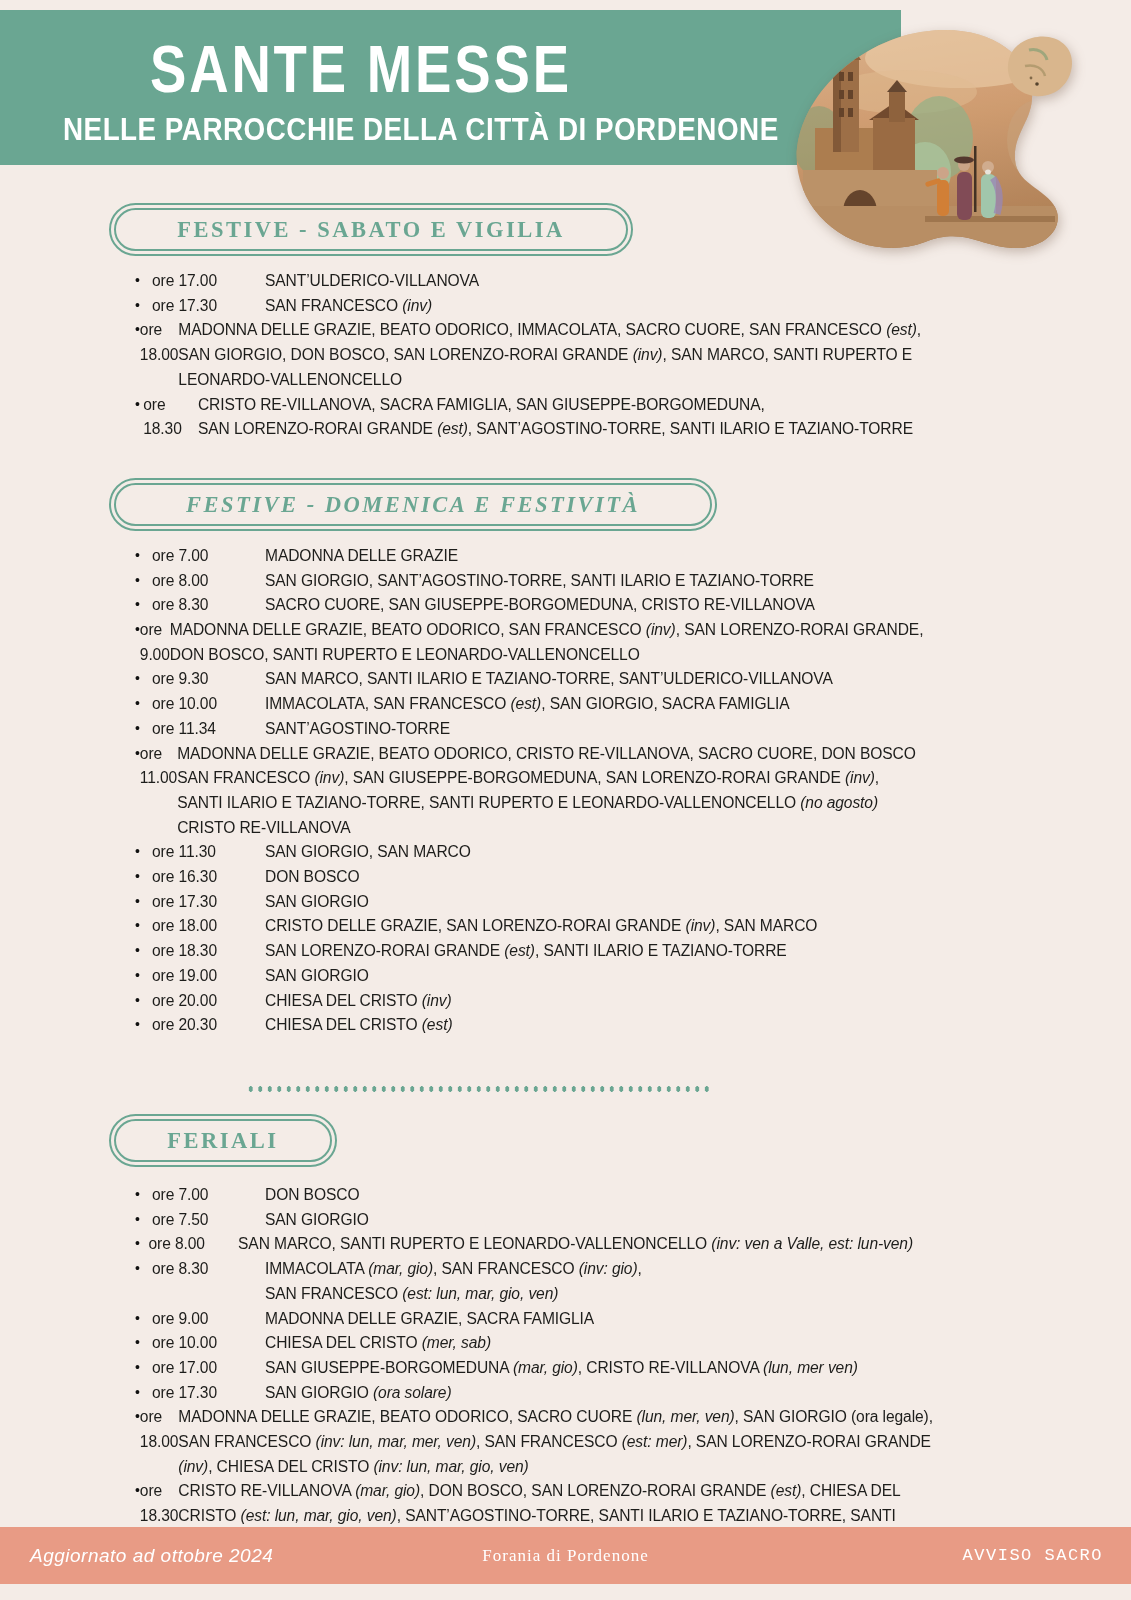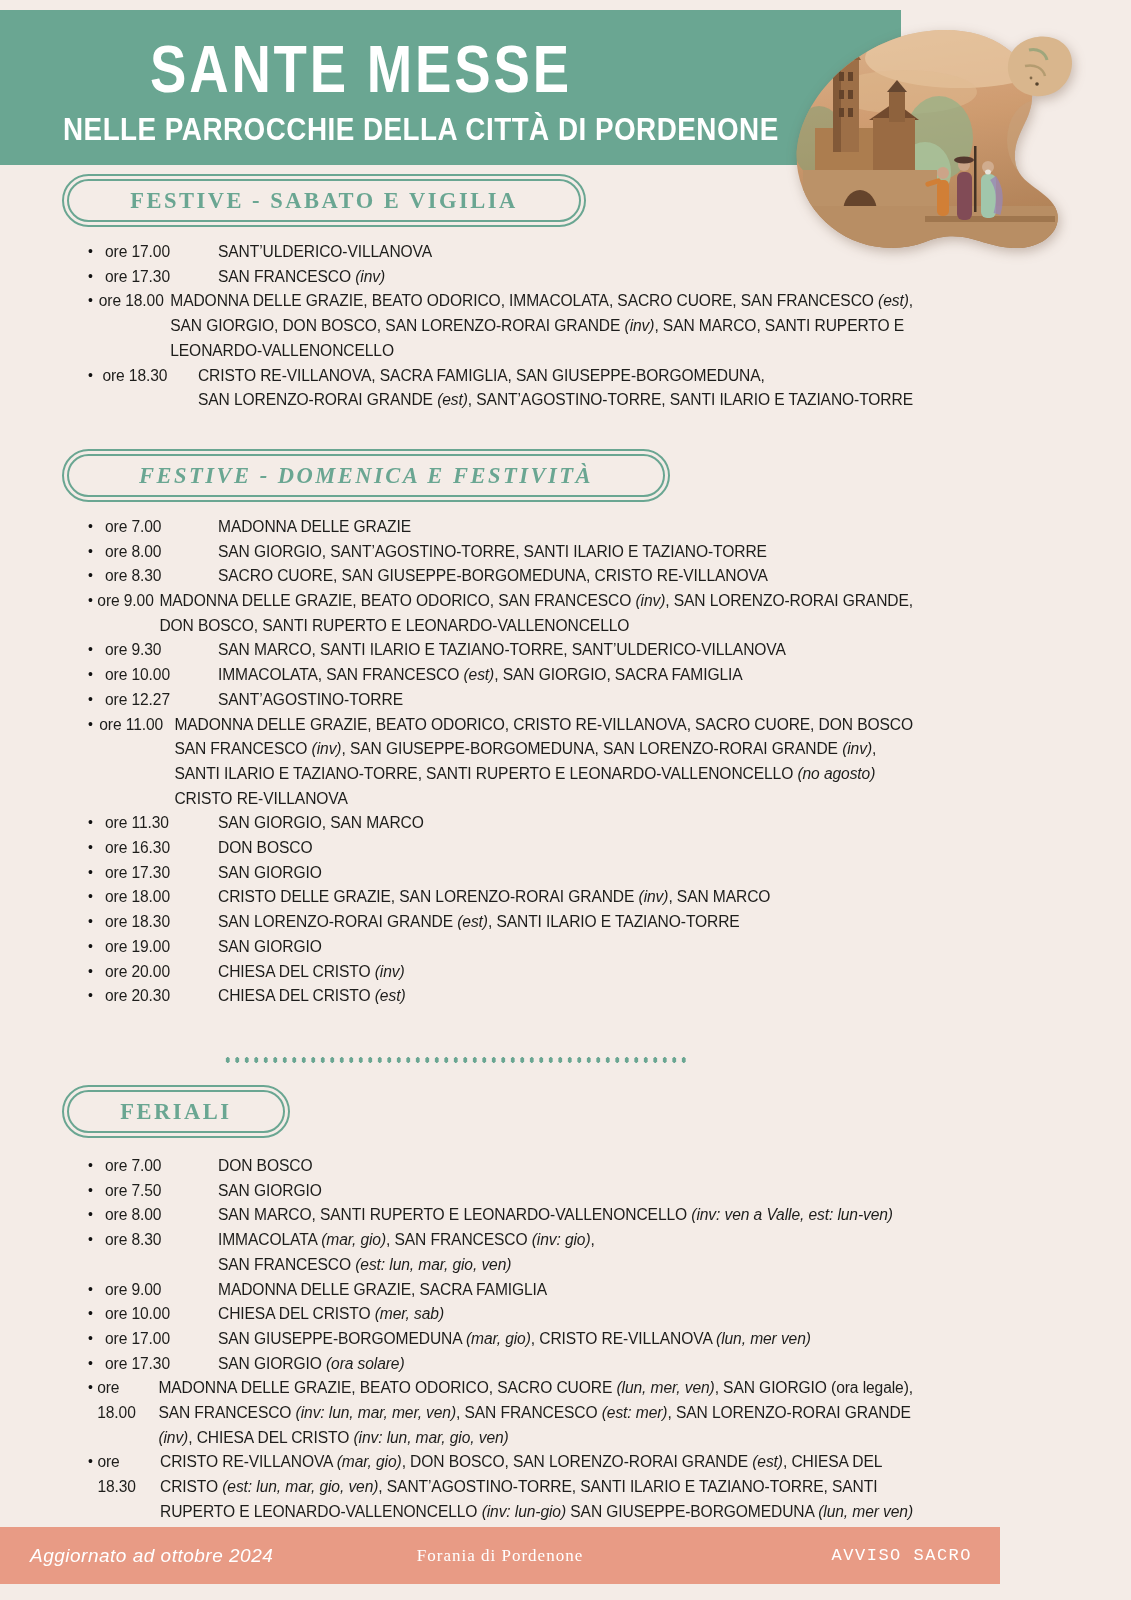--- a/index.html
+++ b/index.html
@@ -24,21 +24,21 @@
   }
   .band-sub{
     position:absolute;left:63px;top:104px;margin:0;
     font-size:29px;font-weight:700;color:#fff;letter-spacing:.5px;line-height:1;
     transform:scale(.96,1.08);transform-origin:left top;white-space:nowrap;
   }
   
   .hero{position:absolute;top:20px;right:46px;width:300px;height:240px;z-index:3;
         filter:drop-shadow(2px 4px 6px rgba(90,60,40,.30));}
   
-  #main{position:absolute;top:153px;left:0;width:913px;}
+  #main{position:absolute;top:182px;left:0;width:913px;padding-left:47px;}
   .pill{border:2px solid var(--green);border-radius:28px;padding:3px;margin-left:62px;background:transparent;}
   .pill-inner{border:2px solid var(--green);border-radius:23px;text-align:center;padding:7px 0 6px;}
   .pill-label{
     font-family:"Liberation Serif", serif;font-weight:700;font-size:22.5px;
     letter-spacing:2.5px;color:var(--green);
   }
   section.s1 .pill{width:524px;margin-top:21px;}
   section.s2 .pill{width:608px;margin-top:36px;font-style:italic;}
   section.s3 .pill{width:228px;margin-top:22px;}
   .rows{margin:13px 0 0 88px;}
@@ -49,21 +49,21 @@
   .lines{flex:1;}
   .line{white-space:nowrap;}
   .line em{}
   .dots{
     width:468px;height:6px;margin:48px auto 0;
     background-image:radial-gradient(ellipse 2px 2.8px at center,var(--green) 96%,transparent 100%);
     background-size:9.5px 6px;background-repeat:repeat-x;
   }
   
   .footer{
-    position:absolute;left:0;top:1527px;width:1000px;height:57px;background:var(--salmon);
+    position:absolute;left:0;top:1527px;width:1131px;height:57px;background:var(--salmon);
     display:flex;align-items:center;color:#fff;z-index:4;
   }
   .footer-left{margin-left:30px;font-size:19px;font-style:italic;letter-spacing:.5px;}
   .footer-center{position:absolute;left:0;right:0;text-align:center;font-size:17px;letter-spacing:1px;
                  font-family:"Liberation Serif", serif;}
   .footer-right{margin-left:auto;margin-right:28px;font-size:17px;letter-spacing:1.5px;font-family:Liberation Mono, monospace;}
 </style>
 </head>
 <body>
 
@@ -215,21 +215,21 @@
         </div>
         <div class="row">
           <span class="bullet">•</span>
           <span class="time">ore 10.00</span>
           <div class="lines">
             <div class="line"><span>IMMACOLATA, SAN FRANCESCO </span><em>(est)</em><span>, SAN GIORGIO, SACRA FAMIGLIA</span></div>
           </div>
         </div>
         <div class="row">
           <span class="bullet">•</span>
-          <span class="time">ore 12.27</span>
+          <span class="time">ore 11.34</span>
           <div class="lines">
             <div class="line"><span>SANT’AGOSTINO-TORRE</span></div>
           </div>
         </div>
         <div class="row">
           <span class="bullet">•</span>
           <span class="time">ore 11.00</span>
           <div class="lines">
             <div class="line"><span>MADONNA DELLE GRAZIE, BEATO ODORICO, CRISTO RE-VILLANOVA, SACRO CUORE, DON BOSCO</span></div>
             <div class="line"><span>SAN FRANCESCO </span><em>(inv)</em><span>, SAN GIUSEPPE-BORGOMEDUNA, SAN LORENZO-RORAI GRANDE </span><em>(inv)</em><span>,</span></div>

